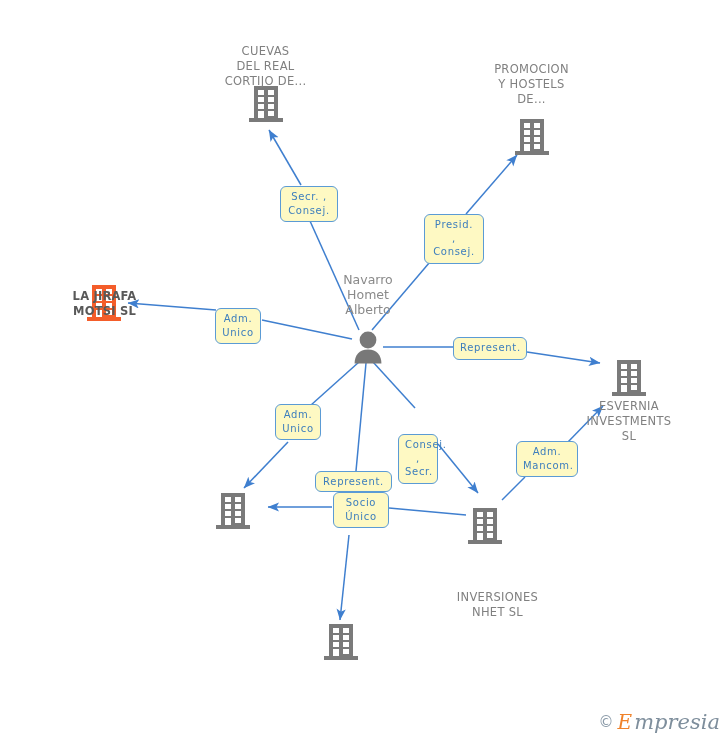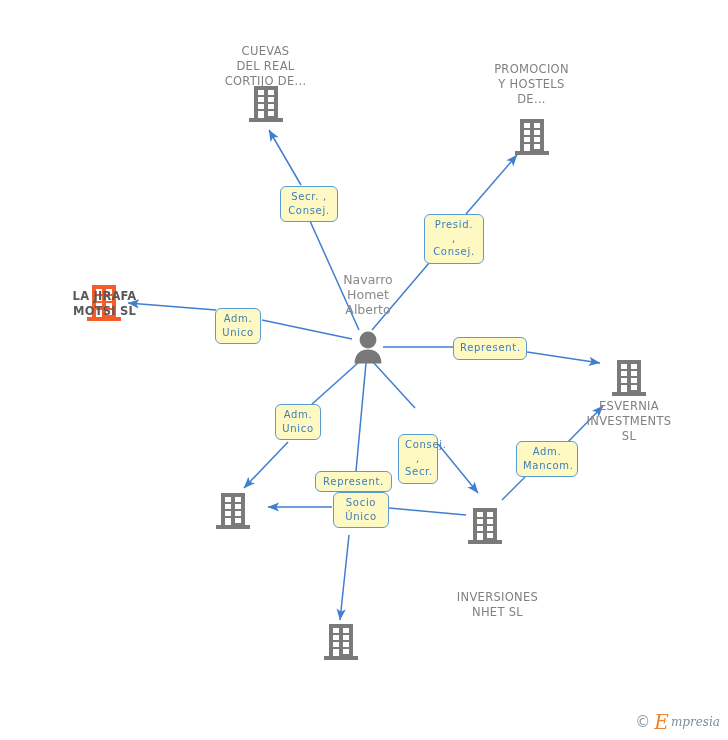--- a/index.html
+++ b/index.html
@@ -65,21 +65,21 @@
   }
   .wm-c{
     color:#8a9aa8;font-size:15px;line-height:15px;
   }
   .wm-e{
     color:#f0822a;font-size:20px;line-height:20px;
     font-family:"DejaVu Serif", serif;font-style:italic;
     margin-right:-2px;
   }
   .wm-txt{
-    color:#7e8e9c;font-size:12px;line-height:16px;
+    color:#7e8e9c;font-size:21px;line-height:16px;
     font-family:"DejaVu Serif", serif;font-style:italic;
   }
 </style>
 </head>
 <body>
 
 <div id="graph">
 
   <svg class="layer" viewBox="0 0 728 740">
     <defs>

